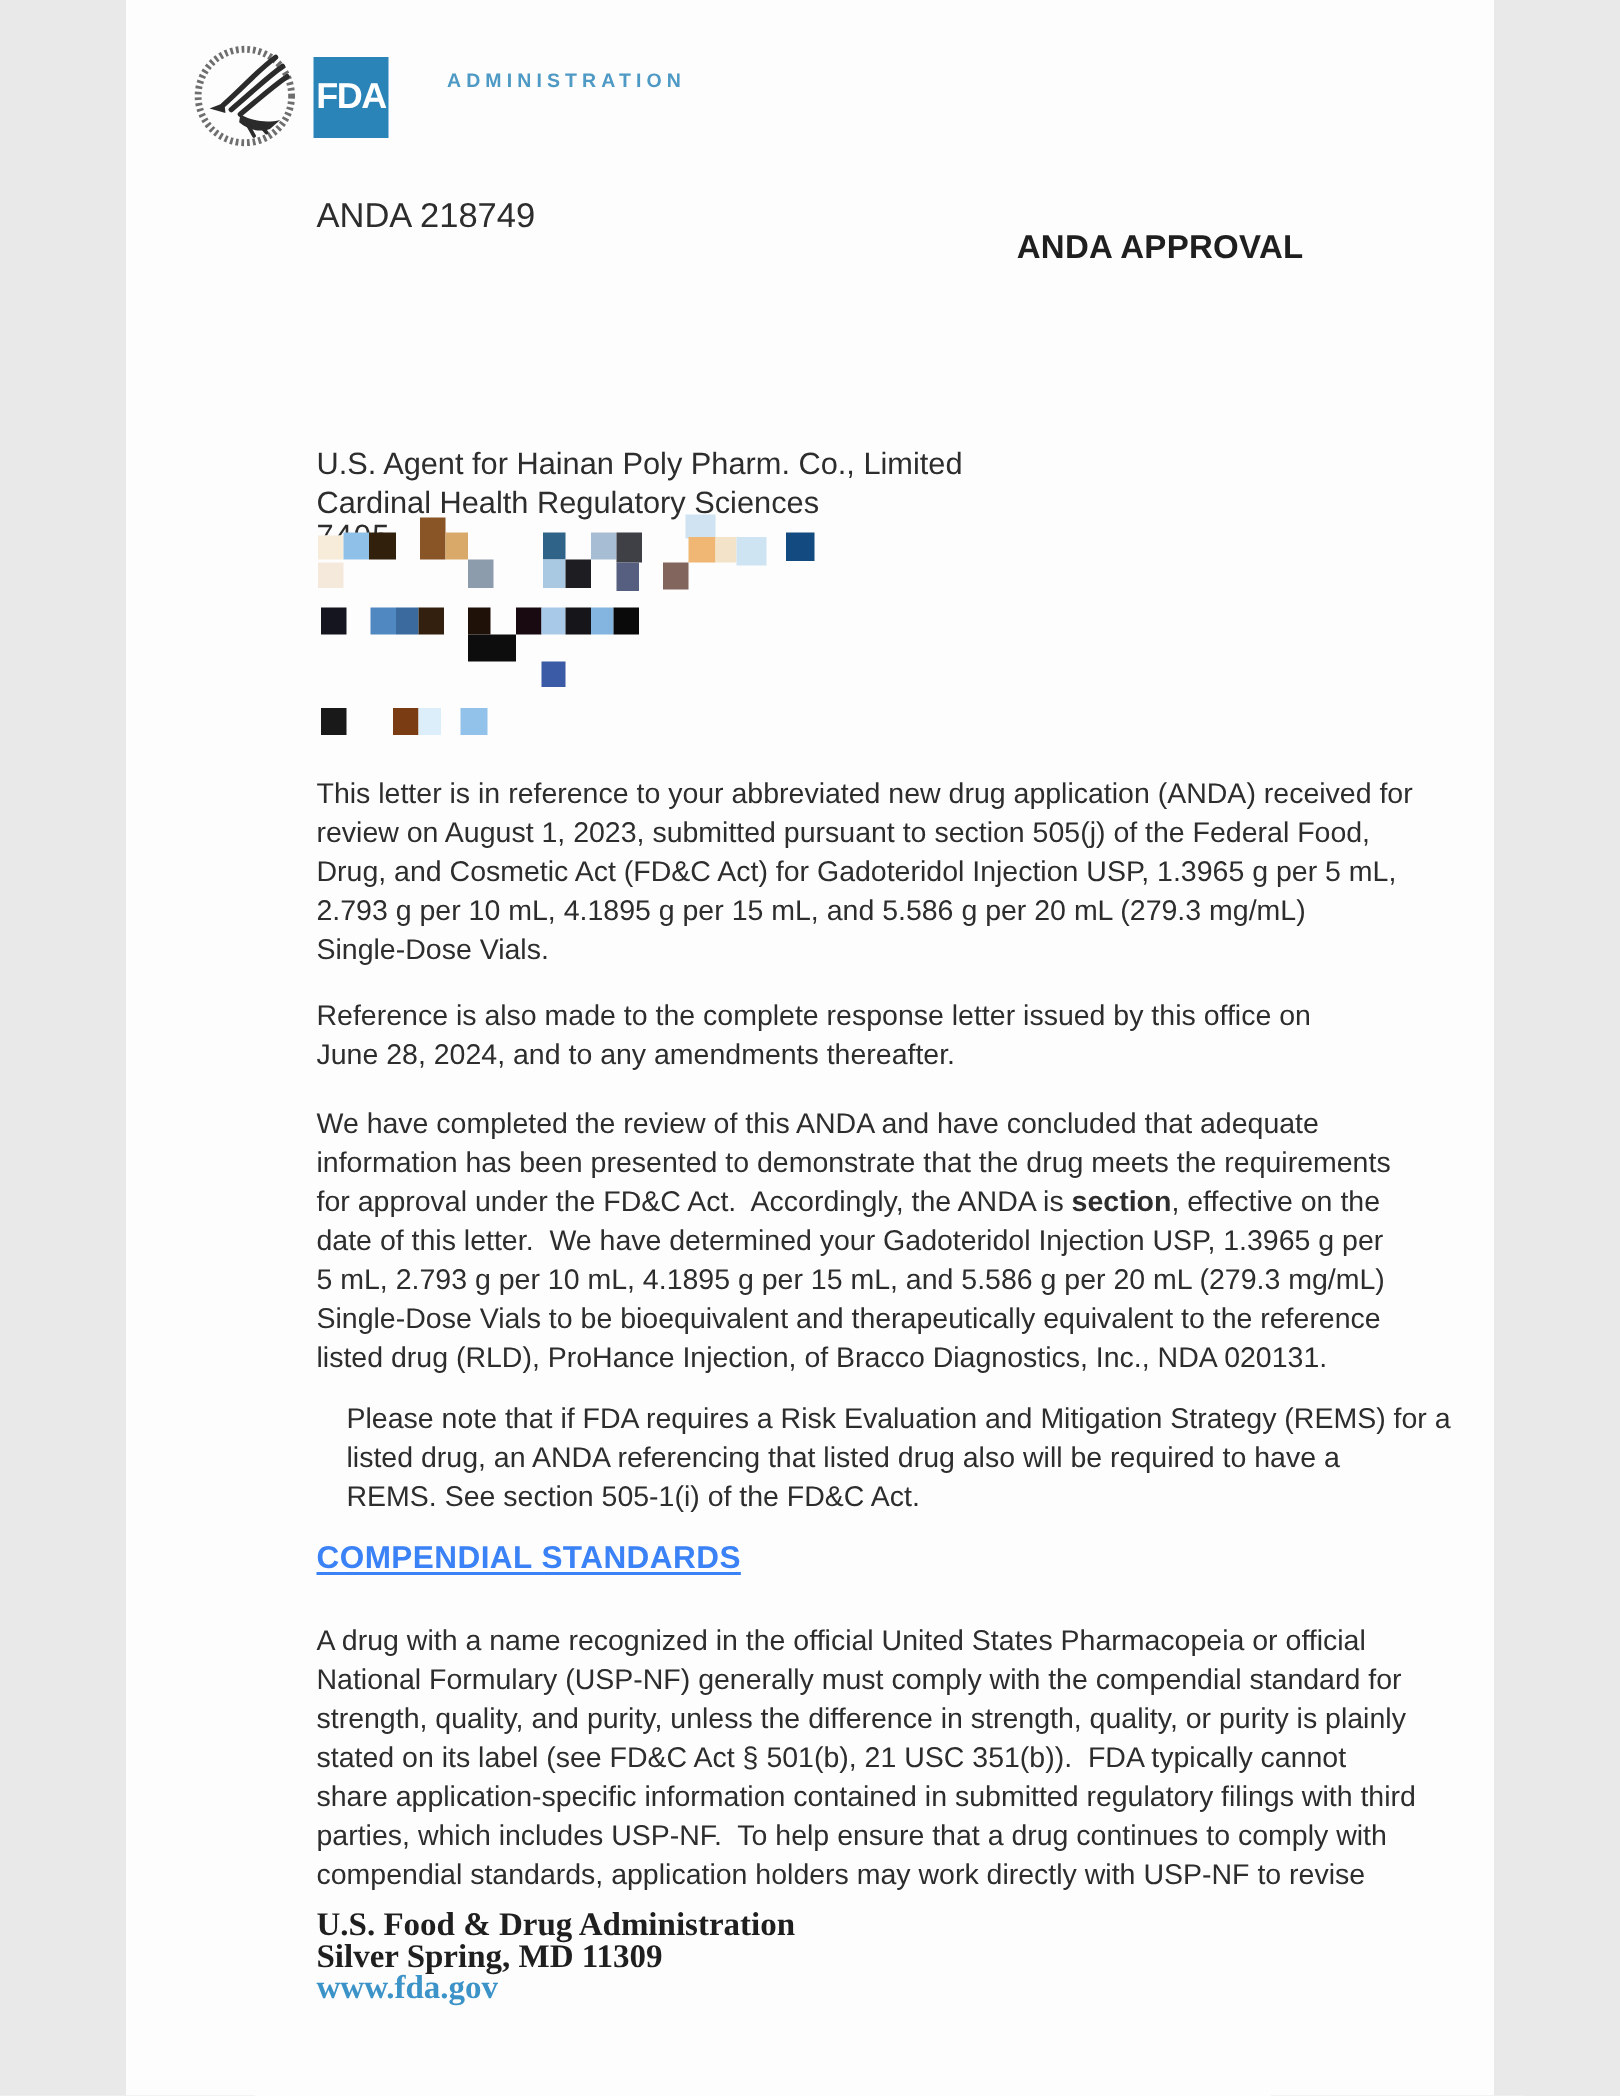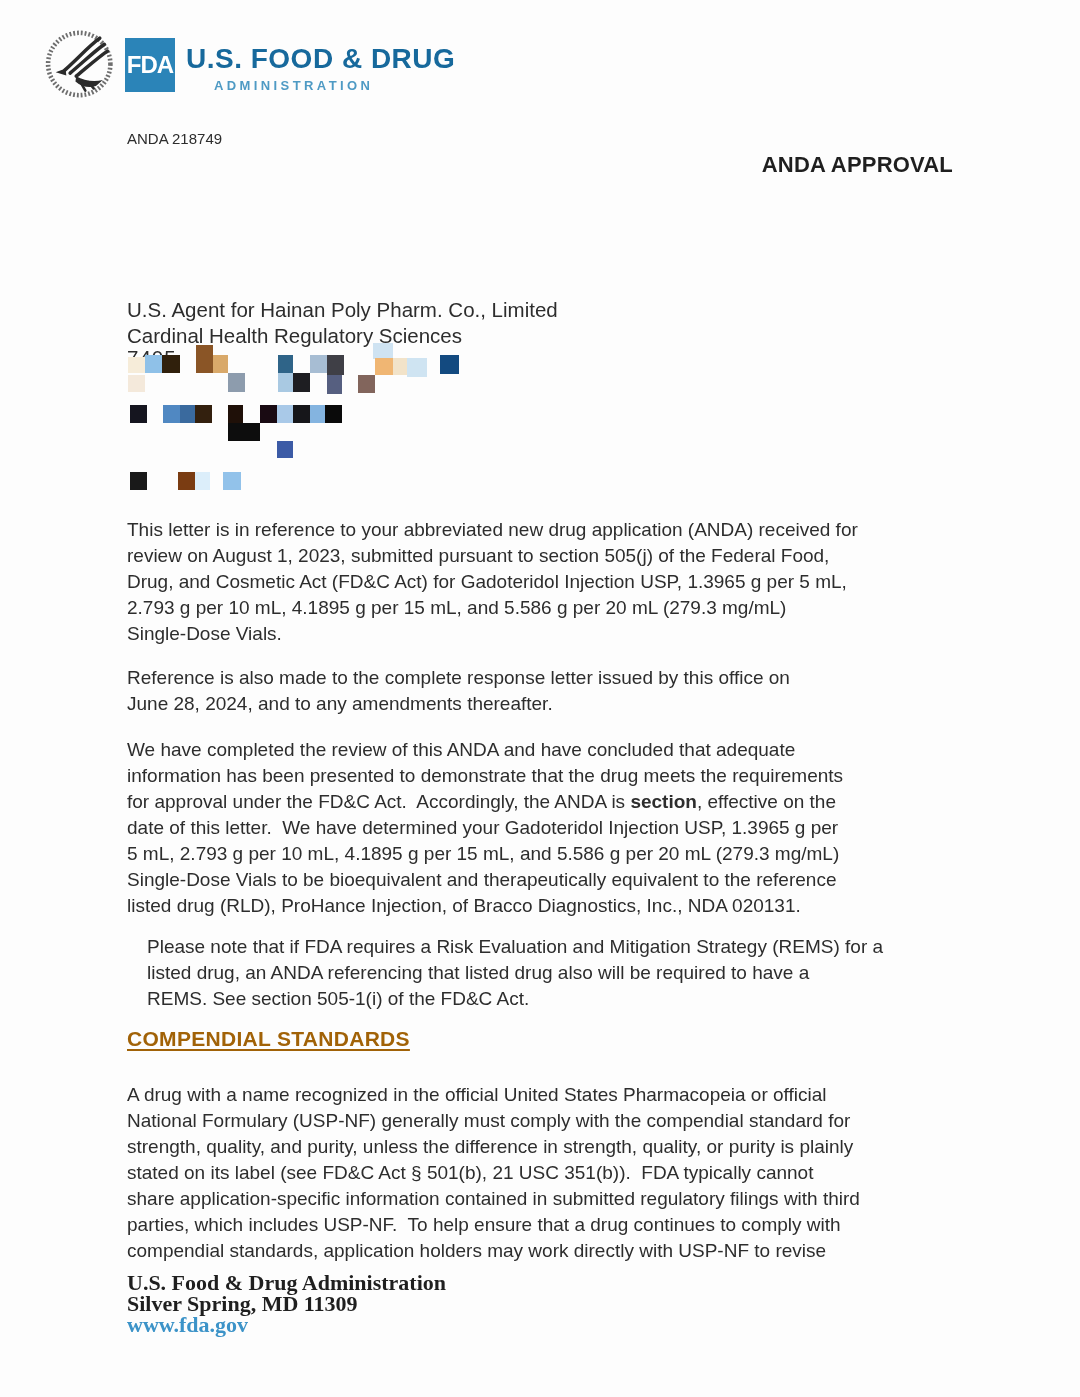--- a/index.html
+++ b/index.html
@@ -1,19 +1,19 @@
 <!DOCTYPE html>
 <html><head>
 <meta charset="utf-8">
 <style>
   * { margin:0; padding:0; box-sizing:border-box; }
   html,body { background:#e9e9e9; }
   .page {
     position:relative;
-    width:1080px; height:1397px;
+    width:912px; height:1397px;
     margin:0 auto;
     background:#fdfdfd;
     font-family:"Liberation Sans", sans-serif;
     color:var(--body-text,#2d2d2d);
     overflow:hidden;
   }
 
   
   .seal { position:absolute; left:42px; top:26px; width:76px; height:76px; }
   .fda-box {
@@ -29,21 +29,21 @@
     font-weight:700; font-size:28px; letter-spacing:0.5px;
     color:var(--wordmark-dark,#17699c);
   }
   .wordmark .line2 {
     font-weight:700; font-size:13px; letter-spacing:3.4px; margin-top:3px;
     color:var(--wordmark-light,#4e9ac4);
     margin-left:28px;
   }
 
   
-  .anda-number { position:absolute; left:127px; top:130px; font-size:15px; }
+  .anda-number { position:absolute; left:127px; top:130px; font-size:23px; }
   .approval-label {
     position:absolute; right:127px; top:152px;
     font-size:22px; font-weight:700; color:#1f1f1f; letter-spacing:0.2px;
   }
 
   
   .recipient { position:absolute; left:127px; top:297px; font-size:20.5px; line-height:26px; }
   .address-partial {
     position:absolute; left:127px; top:347px; height:10px; overflow:hidden;
     font-size:20.5px; line-height:22px; letter-spacing:1px;
@@ -58,21 +58,21 @@
     color:var(--body-text,#2d2d2d);
   }
   .p1 { top:517px; }
   .p2 { top:665px; }
   .p3 { top:737px; }
   .p4 { top:934px;margin-left:20px; }
   .p5 { top:1082px; }
   .bold { font-weight:700; }
   .section-heading {
     position:absolute; left:127px; top:1027px;
-    font-size:21px; font-weight:700; color:#a16207; letter-spacing:0.3px;
+    font-size:21px; font-weight:700; color:#3b82f6; letter-spacing:0.3px;
     text-decoration:underline; text-decoration-thickness:2px; text-underline-offset:3px;
   }
 
   
   .footer {
     position:absolute; left:127px; top:1272px;
     font-family:"Liberation Serif", serif; font-weight:700;
     font-size:22px; line-height:21px; color:#1f1f1f;
   }
   .footer .website { color:var(--link-blue,#3c93c8); cursor:pointer; }
@@ -94,21 +94,20 @@
       <path d="M45 66 c 10 6 23 8 35 5 l-9 8 c-9 3 -19 1 -27 -6 z" fill="#2b2b2b"></path>
       <path d="M52 76 l5 9 M61 74 l7 8" stroke="#2b2b2b" stroke-width="3.4" fill="none" stroke-linecap="round"></path>
     </svg>
   </div>
 
   <div class="fda-box">
     <span>FDA</span>
   </div>
 
   <div class="wordmark">
-    <div class="line1">U.S. FOOD &amp; DRUG</div>
     <div class="line2">ADMINISTRATION</div>
   </div>
 
   <div class="anda-number">ANDA 218749</div>
   <div class="approval-label">ANDA APPROVAL</div>
 
   <div class="recipient">
     <div>U.S. Agent for Hainan Poly Pharm. Co., Limited</div>
     <div>Cardinal Health Regulatory Sciences</div>
   </div>

